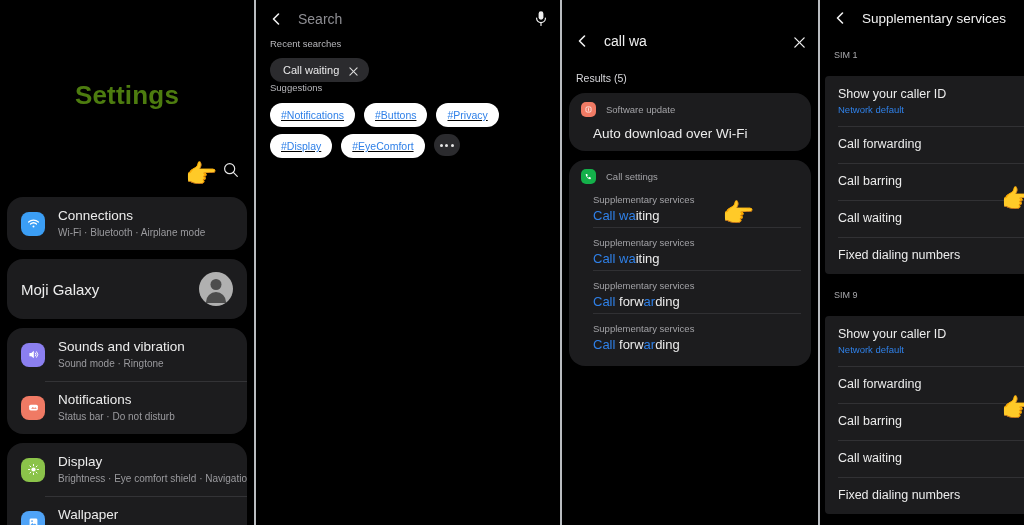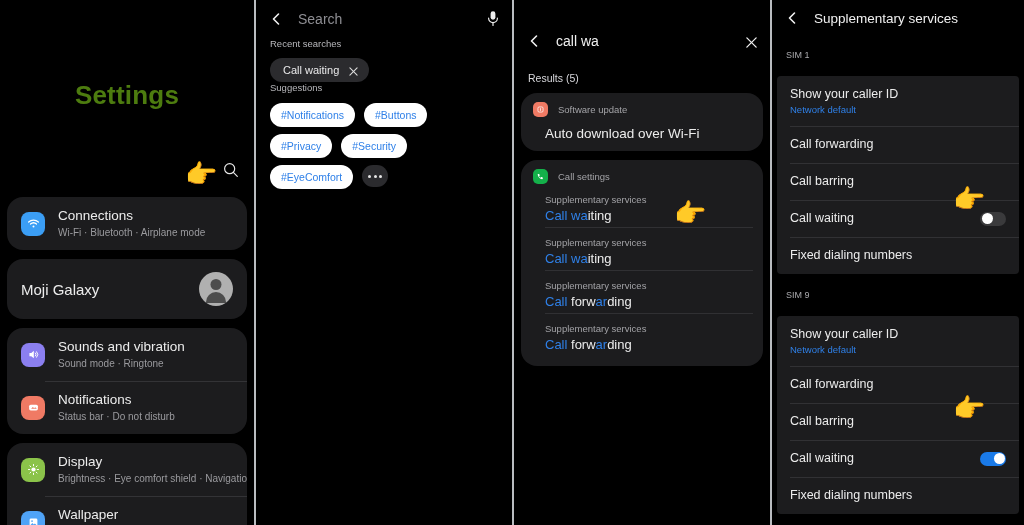--- a/index.html
+++ b/index.html
@@ -60,21 +60,21 @@
   .sicon {
     width: 24px; height: 24px; border-radius: 8px; flex: none;
     margin-right: 13px; display:flex; align-items:center; justify-content:center;
     color: #fff; font-size: 12px;
   }
   .stext { min-width:0; }
   .stitle { color: #ececec; font-size: 13.5px; line-height: 17px; }
   .ssub { color: #9a9a9e; font-size: 10px; line-height: 15px; margin-top: 1px; white-space: nowrap; }
 
   
-  .p2 { width: 256px; }
+  .p2 { width: 304px; text-decoration: underline; }
   .p2-bar { display:flex; align-items:center; height: 38px; padding: 0 12px; }
   .chev-back { width:16px; height:16px; flex:none; }
   .p2-placeholder { color:#8e8e93; font-size:14px; margin-left:14px; flex:1; }
   .mic-icon { width:14px; height:18px; flex:none; }
 
   .sec-label { color:#b8b8bc; font-size:9.5px; padding: 0 14px; }
   .recent-wrap { padding: 0 14px; margin-top: 9px; }
   .recent-chip {
     display:inline-flex; align-items:center; gap:10px;
     background:#2b2b2e; color:#e9e9ea; font-size:11px;
@@ -273,21 +273,21 @@
             </svg>
         </span>
       </span>
     </div>
 
     <div class="sec-label">Suggestions</div>
     <div class="sugg-wrap">
       <span class="sugg-chip">#Notifications</span>
       <span class="sugg-chip">#Buttons</span>
       <span class="sugg-chip">#Privacy</span>
-      <span class="sugg-chip">#Security</span>
+      <span class="sugg-chip">#Display</span>
       <span class="sugg-chip">#EyeComfort</span>
       <span class="sugg-more">
           <i></i>
           <i></i>
           <i></i>
         </span>
     </div>
   </div>
 
   <div class="panel-divider"></div>

